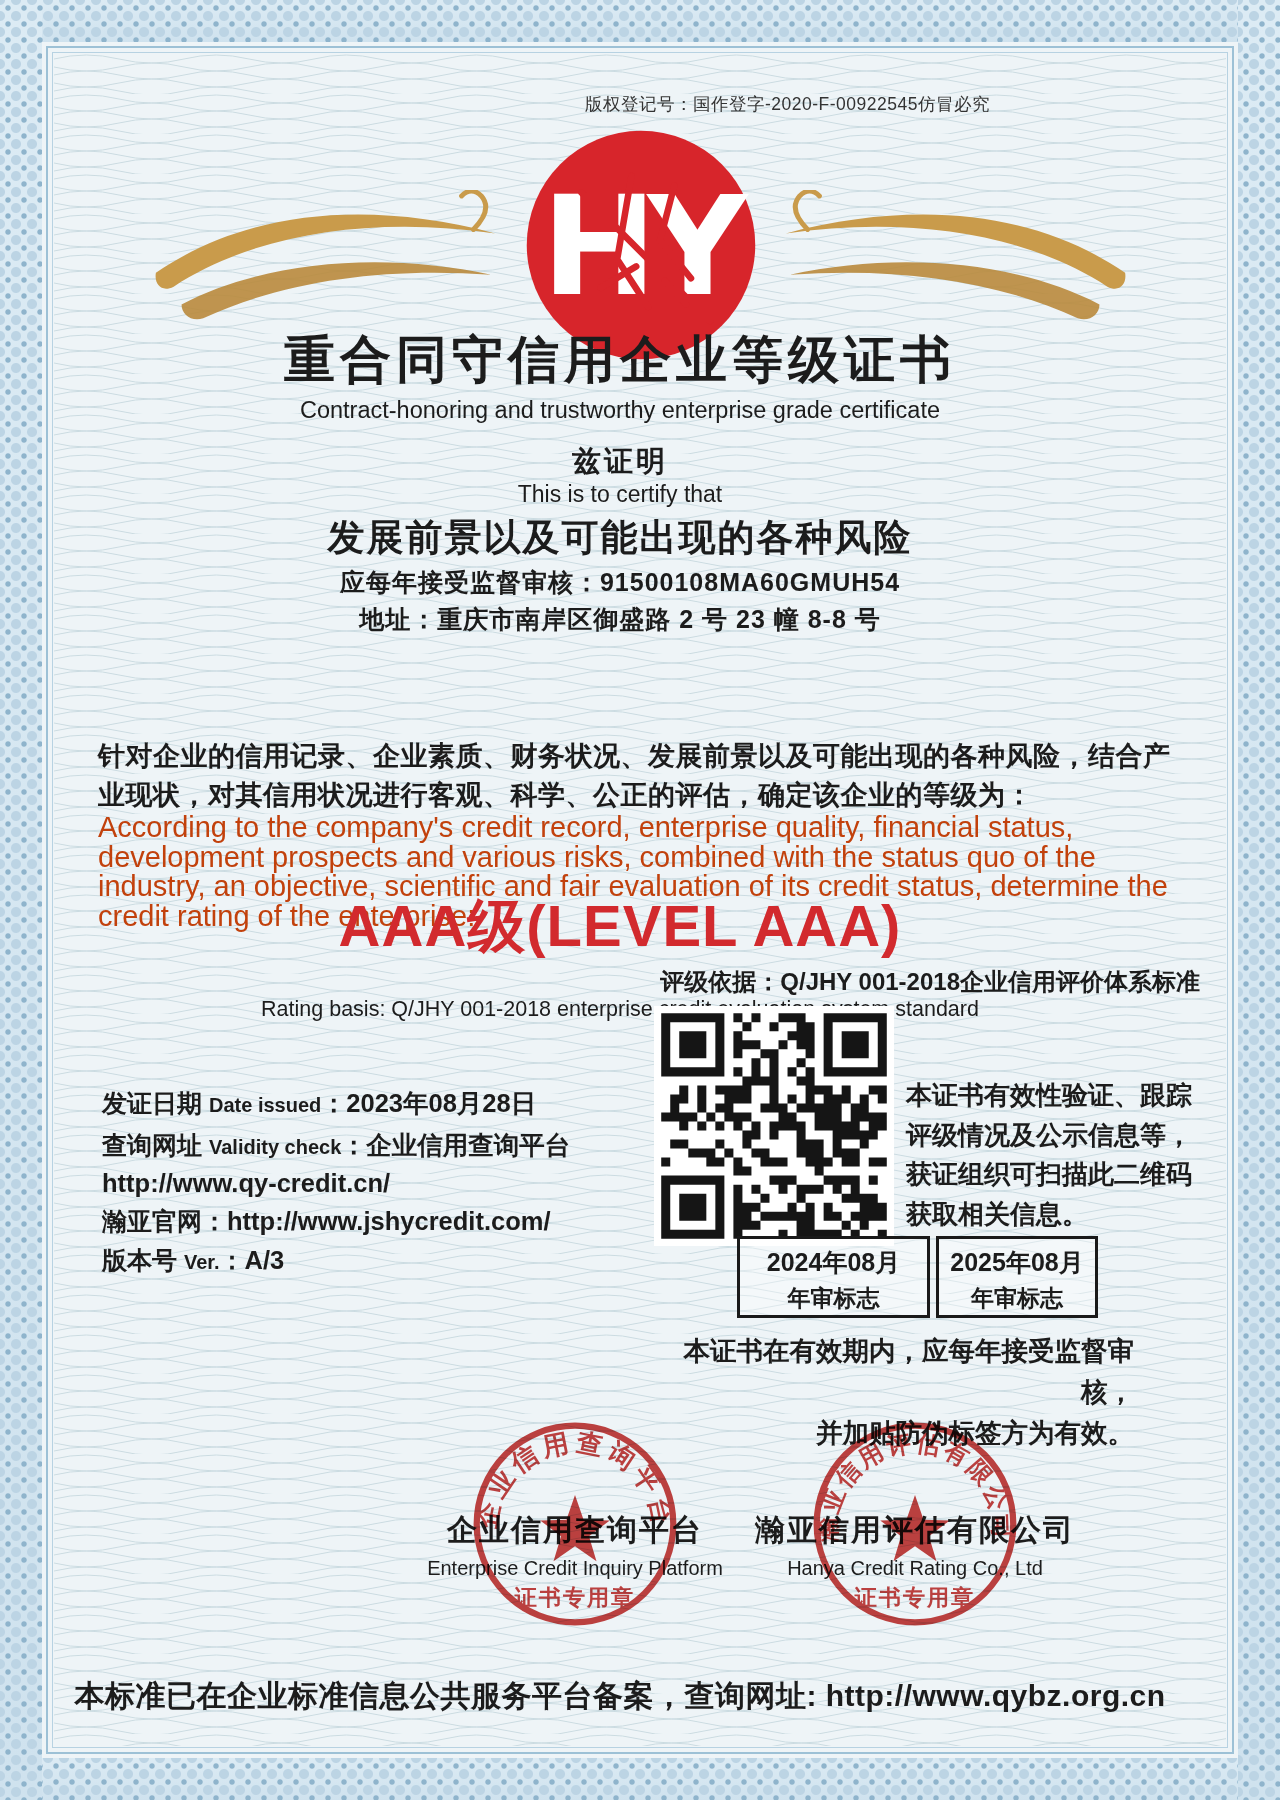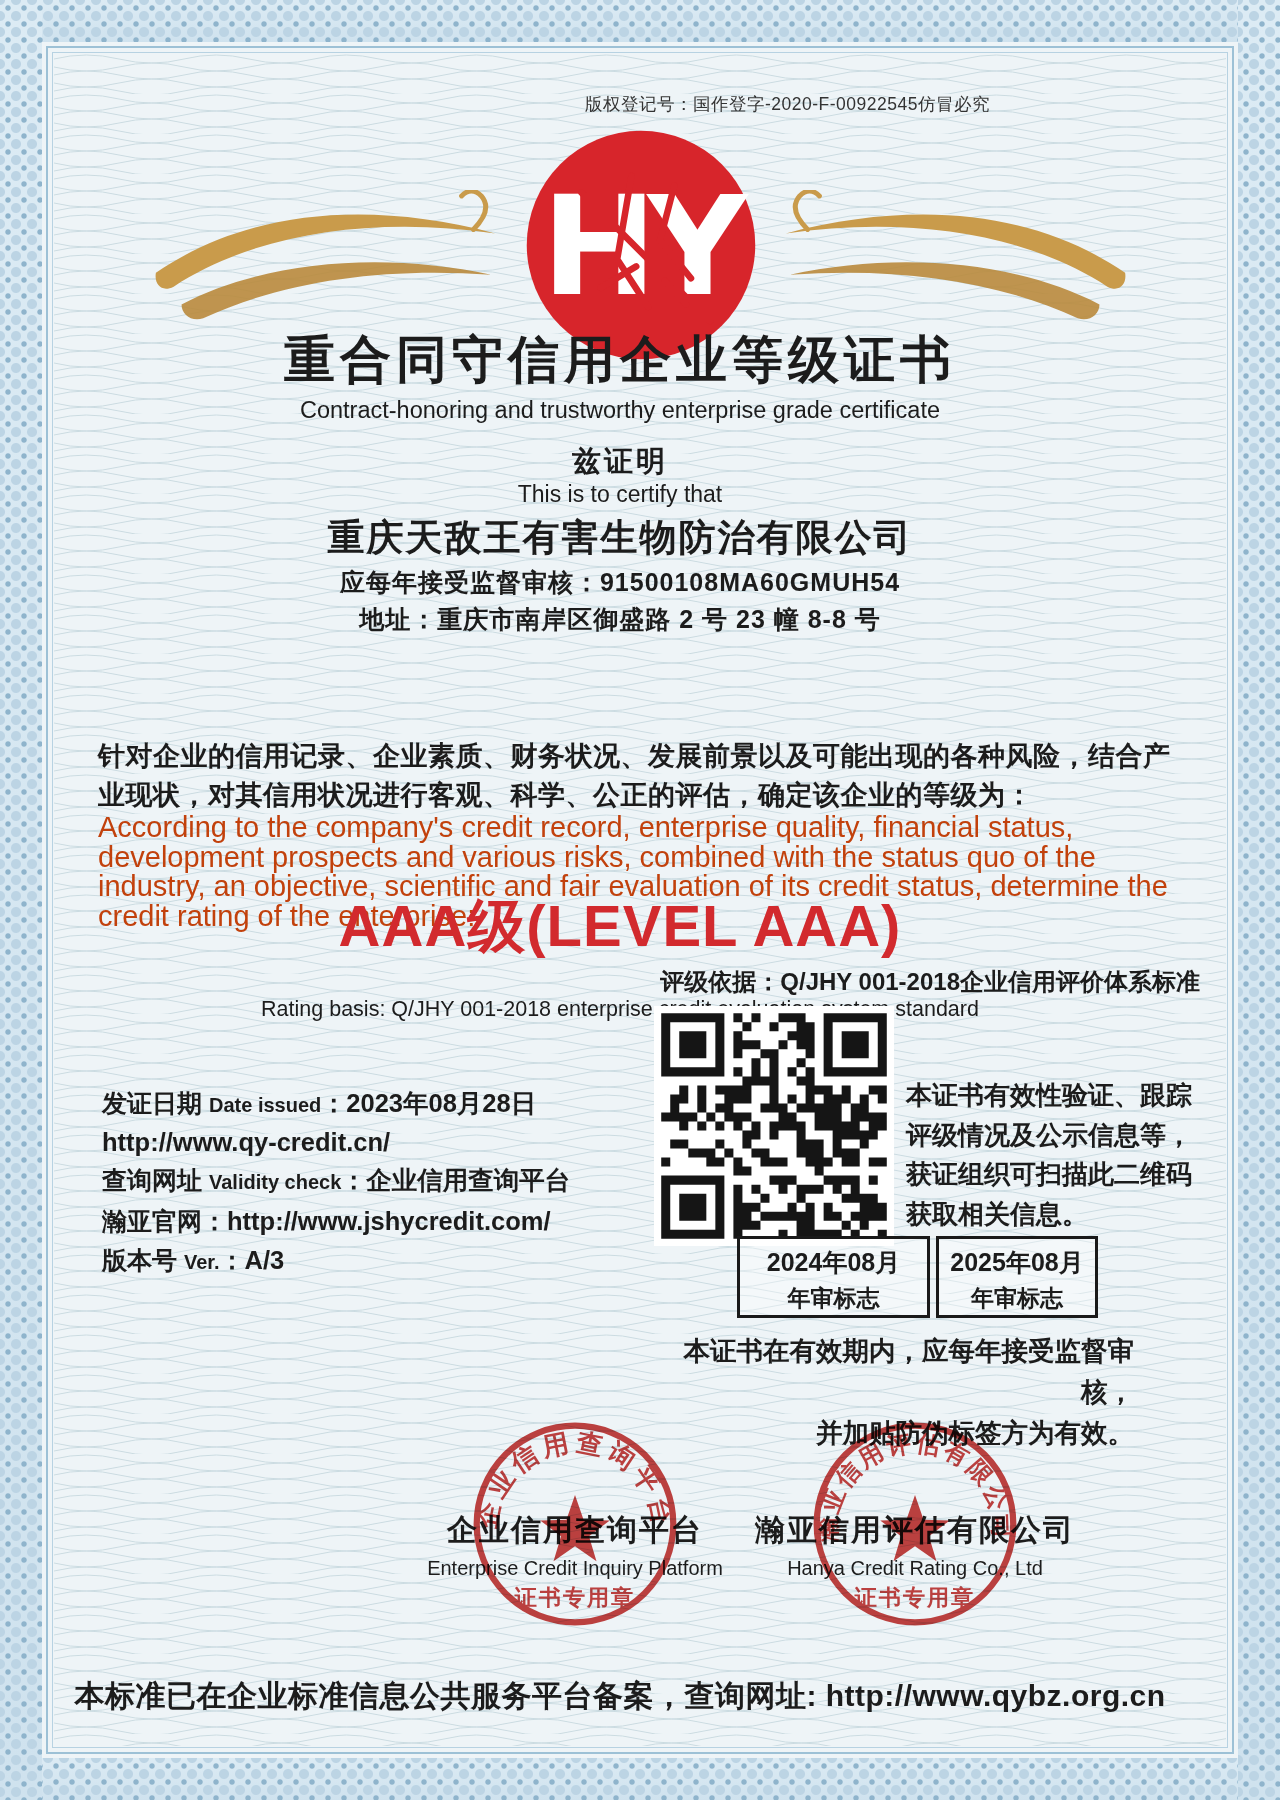--- a/index.html
+++ b/index.html
@@ -128,40 +128,40 @@
     <path d="M128 50 L116 96 L142 128"></path>
     <path d="M66 136 L96 118"></path>
     <path d="M138 150 L120 130"></path>
   </g>
 </svg>
 
 <div class="abs centered title-zh">重合同守信用企业等级证书</div>
 <div class="abs centered title-en">Contract-honoring and trustworthy enterprise grade certificate</div>
 <div class="abs centered certify-zh">兹证明</div>
 <div class="abs centered certify-en">This is to certify that</div>
-<div class="abs centered company">重庆天敌王有害生物防治有限公司</div>
+<div class="abs centered company">发展前景以及可能出现的各种风险</div>
 <div class="abs centered code-line">应每年接受监督审核：91500108MA60GMUH54</div>
 <div class="abs centered addr-line">地址：重庆市南岸区御盛路 2 号 23 幢 8-8 号</div>
 
 <div class="abs para-zh">针对企业的信用记录、企业素质、财务状况、发展前景以及可能出现的各种风险，结合产业现状，对其信用状况进行客观、科学、公正的评估，确定该企业的等级为：</div>
 <div class="abs para-en">According to the company's credit record, enterprise quality, financial status, development prospects and various risks, combined with the status quo of the industry, an objective, scientific and fair evaluation of its credit status, determine the credit rating of the enterprise:</div>
 
 <div class="abs centered grade">AAA级(LEVEL AAA)</div>
 <div class="abs centered basis-zh">评级依据：Q/JHY 001-2018企业信用评价体系标准</div>
 <div class="abs centered basis-en">Rating basis: Q/JHY 001-2018 enterprise credit evaluation system standard</div>
 
 <div class="abs details">
   <div class="detail-row">
     <span class="dzh">发证日期</span><span class="den">Date issued</span><span class="dsep">：</span><span class="dval">2023年08月28日</span>
   </div>
   <div class="detail-row">
+    <span class="dzh">查询网址</span><span class="den">Validity check</span><span class="dsep">：</span><span class="dval">企业信用查询平台</span>
+  </div>
+  <div class="detail-row">
     <span class="dzh"></span><span class="den"></span><span class="dsep"></span><span class="dval">http://www.qy-credit.cn/</span>
-  </div>
-  <div class="detail-row">
-    <span class="dzh">查询网址</span><span class="den">Validity check</span><span class="dsep">：</span><span class="dval">企业信用查询平台</span>
   </div>
   <div class="detail-row">
     <span class="dzh">瀚亚官网</span><span class="den"></span><span class="dsep">：</span><span class="dval">http://www.jshycredit.com/</span>
   </div>
   <div class="detail-row">
     <span class="dzh">版本号</span><span class="den">Ver.</span><span class="dsep">：</span><span class="dval">A/3</span>
   </div>
 </div>
 
 <svg id="qr-svg" class="abs qr" viewBox="-8 -8 266 266" width="240" height="240">

